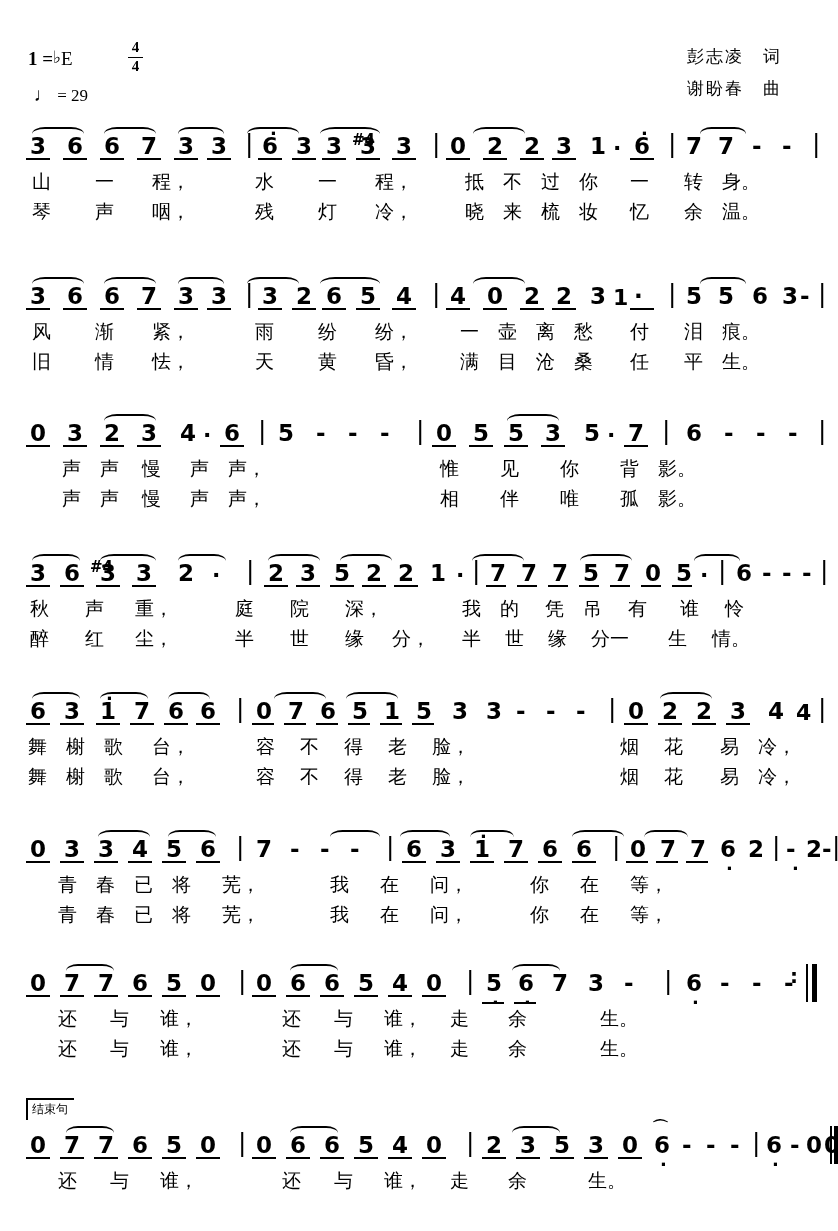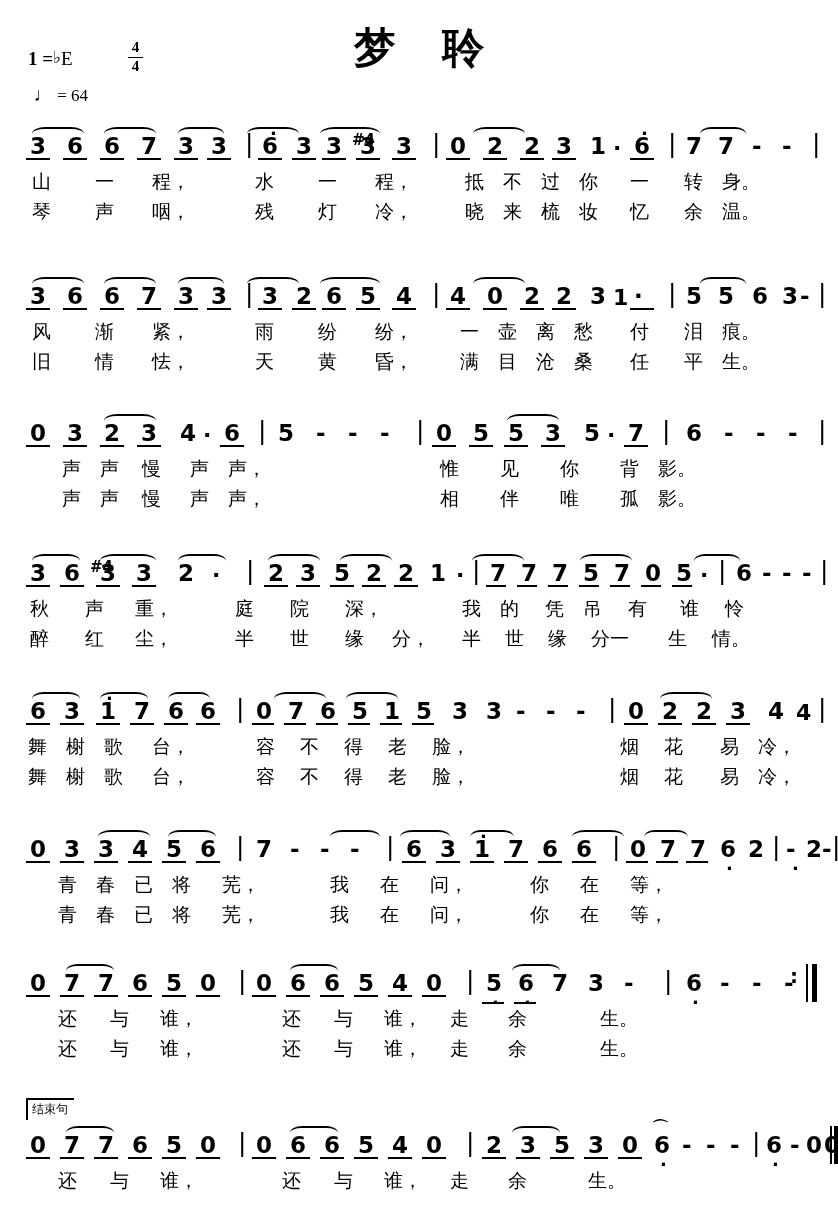--- a/index.html
+++ b/index.html
@@ -109,37 +109,40 @@
     font-size:23px;
     color:#e03a3a;
     letter-spacing:0.5px;
   }
 </style>
 </head>
 <body>
 
 <div class="sheet">
 
-  <div class="title">梦 聆</div>
 
   <div class="keysig">
     <span class="num1">1 =</span><span class="flat">♭</span><span class="eletter">E</span>
   </div>
 
   <div class="meter">
     <span class="top">4</span>
     <span class="bar"></span>
     <span class="bot">4</span>
   </div>
 
   <div class="tempo">
     <span class="note">♩</span>
-    <span>= 64</span>
-  </div>
-
+    <span>= 29</span>
+  </div>
+
+  <div class="credits">
+    <span>彭志凌　词</span><br>
+    <span>谢盼春　曲</span>
+  </div>
 
   <div class="system" style="top:125px;">
     <div class="notes">
 
       <div class="slur" style="left:32px;top:2px;width:52px;"></div>
       <div class="slur" style="left:104px;top:2px;width:52px;"></div>
       <div class="slur" style="left:178px;top:2px;width:46px;"></div>
       <div class="slur" style="left:247px;top:2px;width:52px;"></div>
       <div class="slur" style="left:320px;top:2px;width:60px;"></div>
       <div class="slur" style="left:473px;top:2px;width:52px;"></div>

